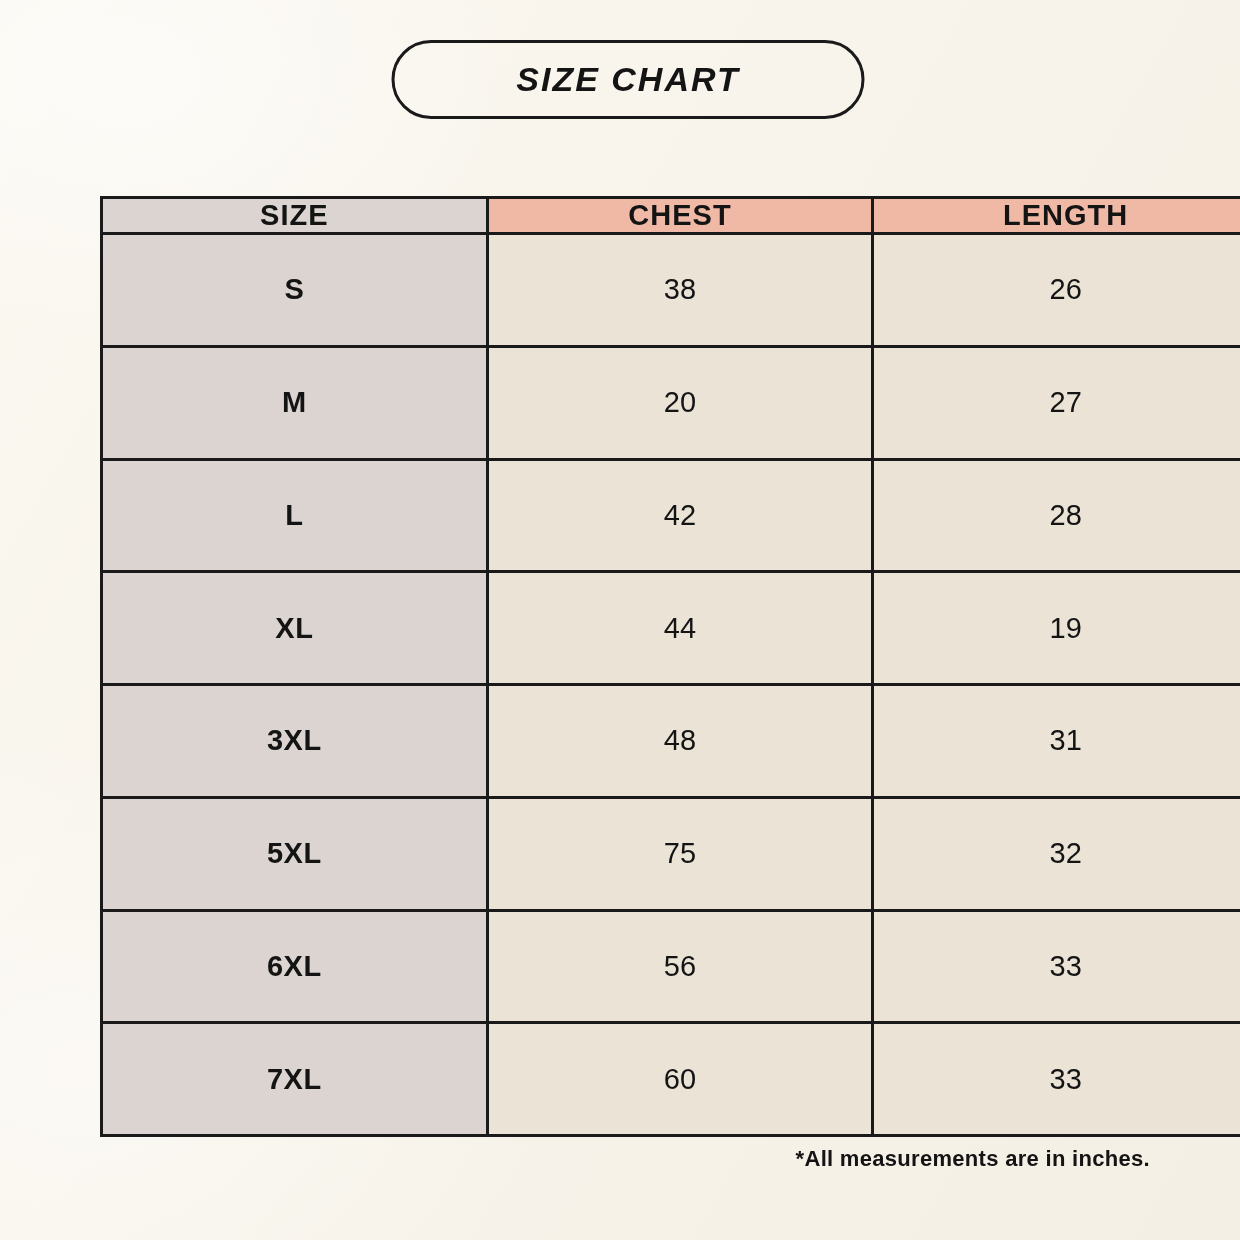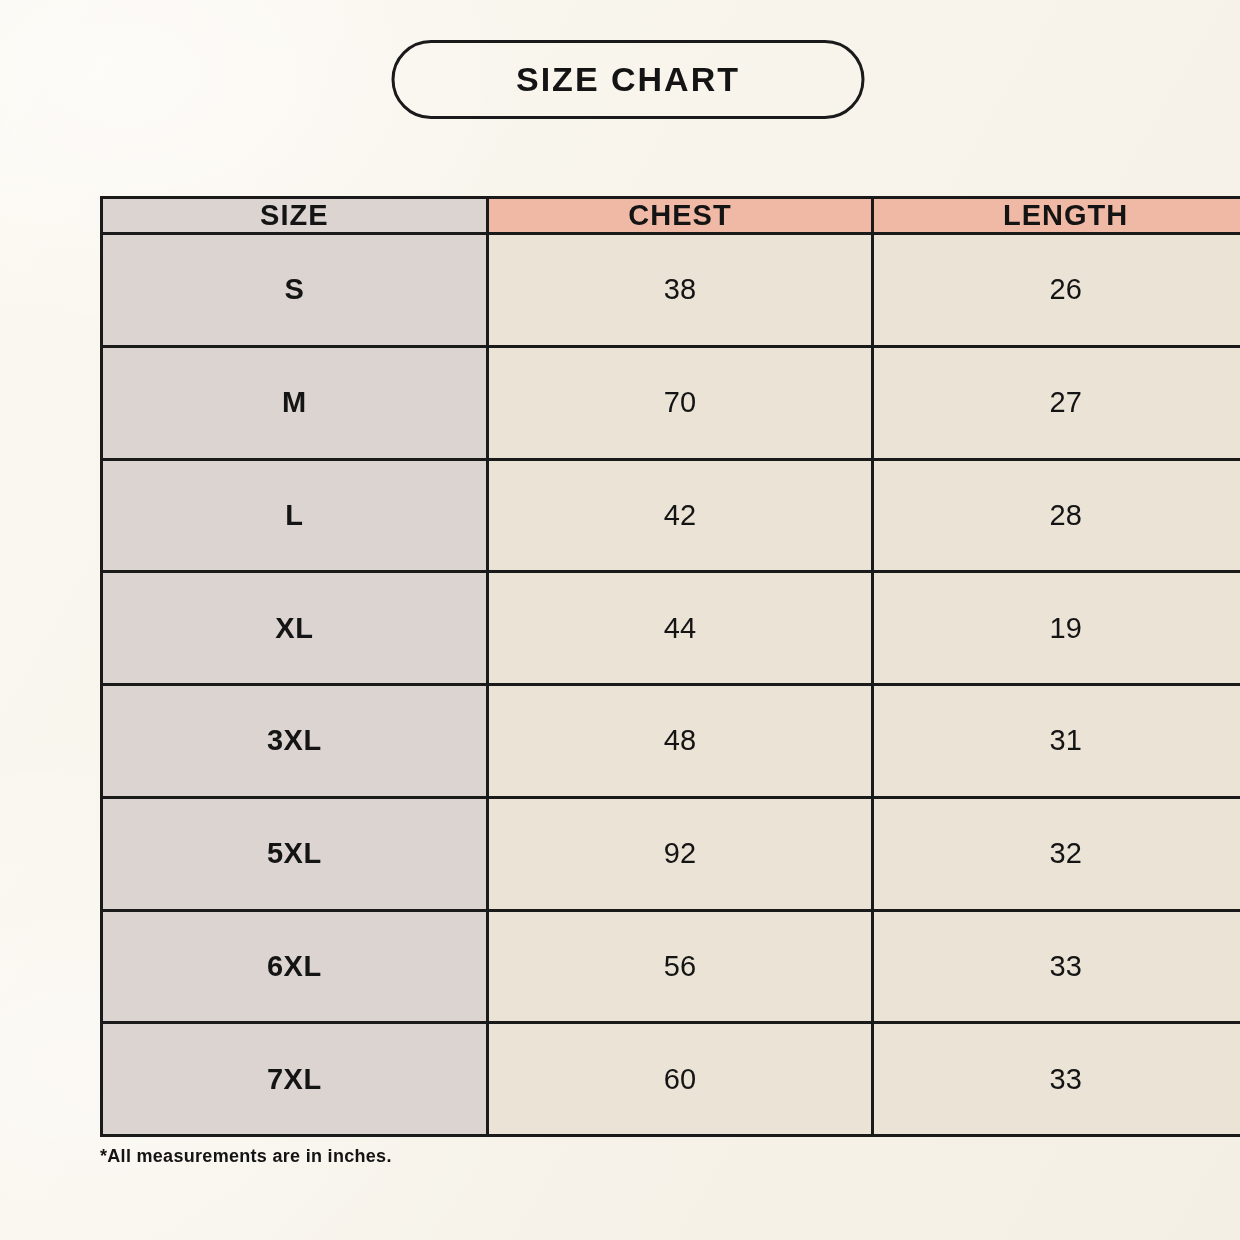--- a/index.html
+++ b/index.html
@@ -34,20 +34,21 @@
     border-radius:40px;
     display:flex;
     align-items:center;
     justify-content:center;
     background:transparent;
   }
   .title-text{
     font-size:34px;
     font-weight:700;
     letter-spacing:2px;
+    font-style:italic;
   }
   .table-wrap{
     position:absolute;
     left:100px;
     top:196px;
     width:1160px;
     height:941px;
   }
   table.size-table{
     width:100%;
@@ -76,21 +77,22 @@
   .size-table td.size-cell{
     background:var(--size-column-gray);
     font-weight:700;
     letter-spacing:0.5px;
   }
   .footnote{
     position:absolute;
     left:100px;
     top:1146px;
     width:1050px;
-    font-size:18px;
+    text-align:right;
+    font-size:22px;
     font-weight:700;
     letter-spacing:0.3px;
   }
 </style>
 </head>
 <body>
 
 <div class="page">
 
   <div class="title-pill">
@@ -107,41 +109,41 @@
         </tr>
       </thead>
       <tbody>
         <tr>
           <td class="size-cell">S</td>
           <td>38</td>
           <td>26</td>
         </tr>
         <tr>
           <td class="size-cell">M</td>
-          <td>70</td>
+          <td>20</td>
           <td>27</td>
         </tr>
         <tr>
           <td class="size-cell">L</td>
           <td>42</td>
           <td>28</td>
         </tr>
         <tr>
           <td class="size-cell">XL</td>
           <td>44</td>
           <td>19</td>
         </tr>
         <tr>
           <td class="size-cell">3XL</td>
           <td>48</td>
           <td>31</td>
         </tr>
         <tr>
           <td class="size-cell">5XL</td>
-          <td>92</td>
+          <td>75</td>
           <td>32</td>
         </tr>
         <tr>
           <td class="size-cell">6XL</td>
           <td>56</td>
           <td>33</td>
         </tr>
         <tr>
           <td class="size-cell">7XL</td>
           <td>60</td>

